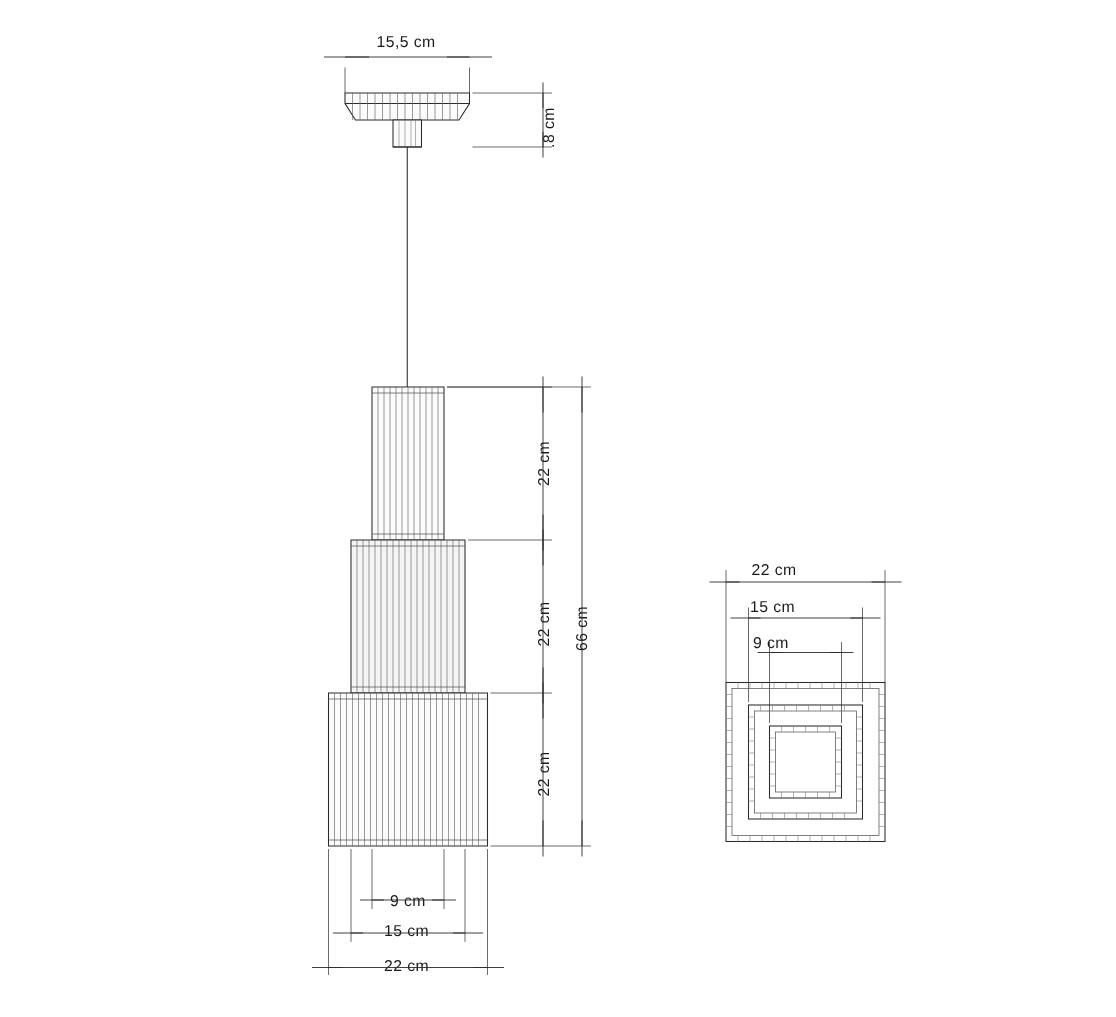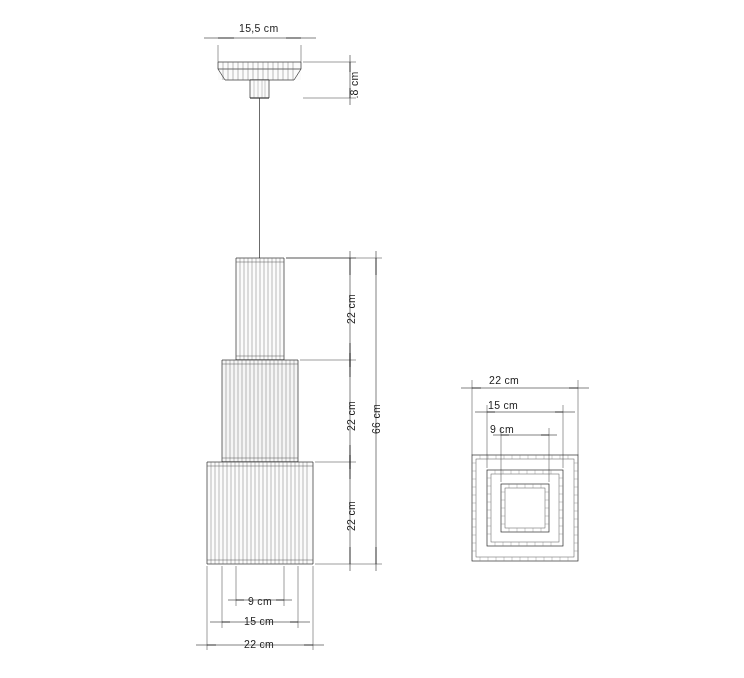--- a/index.html
+++ b/index.html
@@ -10,21 +10,21 @@
   body {
     width: 744px;
     height: 678px;
     font-family: "Liberation Sans", sans-serif;
     color: #111111;
     position: relative;
     overflow: hidden;
   }
   #sheet {
     position: absolute;
-    left: 4px; top: 0;
+    left: 16px; top: 0;
     width: 608px;
     height: 678px;
   }
   .dim-label {
     position: absolute;
     font-size: 10.5px;
     letter-spacing: 0.3px;
     color: #1a1a1a;
     white-space: nowrap;
   }

